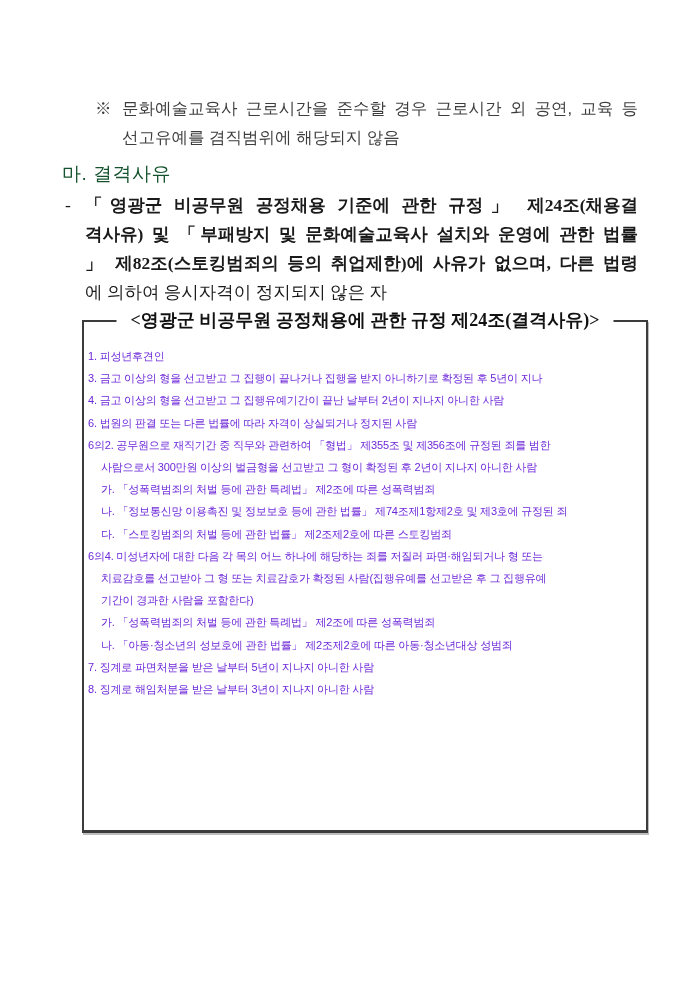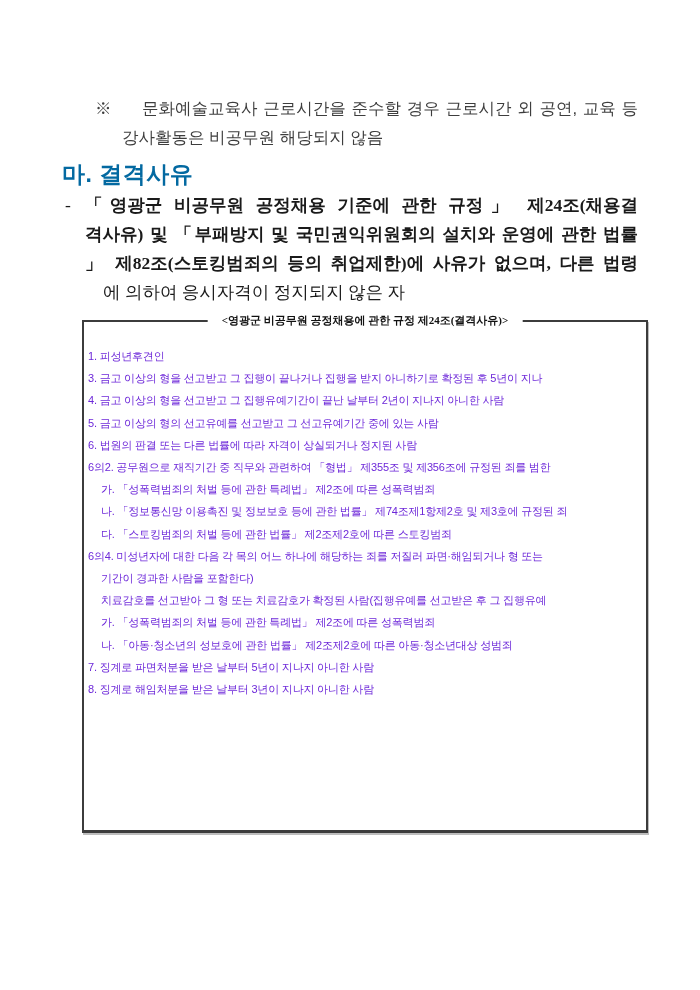--- a/index.html
+++ b/index.html
@@ -37,32 +37,31 @@
   .note .marker {
     width: 27px;
     flex: 0 0 27px;
   }
   .note .note-lines { flex: 1; min-width: 0; }
   .note .jline {
     white-space: nowrap;
     overflow: hidden;
     text-align: justify;
     text-align-last: justify;
-    margin-left: 20px;
   }
   .note .lline { white-space: nowrap; overflow: hidden; }
 
   
   .heading {
     margin-top: 7px;
     font-family: "Liberation Sans", sans-serif;
-    font-weight: bold;
-    font-size: 23px;
+    font-weight: normal;
+    font-size: 19px;
     line-height: 30px;
-    color: #0369a1;
+    color: #14532d;
     letter-spacing: 0.5px;
   }
 
   
   .clause {
     display: flex;
     margin-top: 2px;
     font-size: 17.5px;
     line-height: 29px;
     color: #1a1a1a;
@@ -73,21 +72,21 @@
     padding-left: 3px;
   }
   .clause .clause-lines { flex: 1; min-width: 0; }
   .clause .jline {
     white-space: nowrap;
     overflow: hidden;
     text-align: justify;
     text-align-last: justify;
     font-weight: bold;
   }
-  .clause .lline { white-space: nowrap; overflow: hidden; margin-left: 18px; }
+  .clause .lline { white-space: nowrap; overflow: hidden; }
 
   
   .reg-box {
     position: relative;
     box-sizing: border-box;
     margin: 13px 0 0 20px;
     width: 566px;
     height: 513px;
     border: 2px solid #3c3c3c;
     border-bottom-width: 3px;
@@ -98,21 +97,21 @@
   .reg-box .box-title {
     position: absolute;
     top: -12px;
     left: 50%;
     transform: translateX(-50%);
     background: #ffffff;
     padding: 0 14px;
     white-space: nowrap;
     font-family: "Liberation Serif", serif;
     font-weight: bold;
-    font-size: 11px;
+    font-size: 18px;
     line-height: 21px;
     color: #111111;
   }
   .reg-box .box-line {
     font-family: "Liberation Sans", sans-serif;
     font-size: 11px;
     line-height: 22.2px;
     letter-spacing: -0.2px;
     color: #6d28d9;
     white-space: nowrap;
@@ -123,50 +122,50 @@
 </head>
 <body>
 
 <div class="page">
   <div class="content">
 
     <div class="note">
       <span class="marker">※</span>
       <div class="note-lines">
         <div class="jline">문화예술교육사 근로시간을 준수할 경우 근로시간 외 공연, 교육 등</div>
-        <div class="lline">강사활동은 비공무원 해당되지 않음</div>
+        <div class="lline">선고유예를 겸직범위에 해당되지 않음</div>
       </div>
     </div>
 
     <div class="heading">마. 결격사유</div>
 
     <div class="clause">
       <span class="dash">-</span>
       <div class="clause-lines">
         <div class="jline">「영광군 비공무원 공정채용 기준에 관한 규정」 제24조(채용결</div>
-        <div class="jline">격사유) 및 「부패방지 및 국민권익위원회의 설치와 운영에 관한 법률</div>
+        <div class="jline">격사유) 및 「부패방지 및 문화예술교육사 설치와 운영에 관한 법률</div>
         <div class="jline">」 제82조(스토킹범죄의 등의 취업제한)에 사유가 없으며, 다른 법령</div>
         <div class="lline">에 의하여 응시자격이 정지되지 않은 자</div>
       </div>
     </div>
 
     <div class="reg-box">
       <div class="box-title">&lt;영광군 비공무원 공정채용에 관한 규정 제24조(결격사유)&gt;</div>
       <div class="box-line">1. 피성년후견인</div>
       <div class="box-line">3. 금고 이상의 형을 선고받고 그 집행이 끝나거나 집행을 받지 아니하기로 확정된 후 5년이 지나</div>
       <div class="box-line">4. 금고 이상의 형을 선고받고 그 집행유예기간이 끝난 날부터 2년이 지나지 아니한 사람</div>
-      <div class="box-line">5. 금고 이상의 형의 선고유예를 선고받고 그 선고유예기간 중에 있는 사람</div>
       <div class="box-line">6. 법원의 판결 또는 다른 법률에 따라 자격이 상실되거나 정지된 사람</div>
       <div class="box-line">6의2. 공무원으로 재직기간 중 직무와 관련하여 「형법」 제355조 및 제356조에 규정된 죄를 범한</div>
+      <div class="box-line ind">사람으로서 300만원 이상의 벌금형을 선고받고 그 형이 확정된 후 2년이 지나지 아니한 사람</div>
       <div class="box-line ind">가. 「성폭력범죄의 처벌 등에 관한 특례법」 제2조에 따른 성폭력범죄</div>
       <div class="box-line ind">나. 「정보통신망 이용촉진 및 정보보호 등에 관한 법률」 제74조제1항제2호 및 제3호에 규정된 죄</div>
       <div class="box-line ind">다. 「스토킹범죄의 처벌 등에 관한 법률」 제2조제2호에 따른 스토킹범죄</div>
       <div class="box-line">6의4. 미성년자에 대한 다음 각 목의 어느 하나에 해당하는 죄를 저질러 파면·해임되거나 형 또는</div>
+      <div class="box-line ind">치료감호를 선고받아 그 형 또는 치료감호가 확정된 사람(집행유예를 선고받은 후 그 집행유예</div>
       <div class="box-line ind">기간이 경과한 사람을 포함한다)</div>
-      <div class="box-line ind">치료감호를 선고받아 그 형 또는 치료감호가 확정된 사람(집행유예를 선고받은 후 그 집행유예</div>
       <div class="box-line ind">가. 「성폭력범죄의 처벌 등에 관한 특례법」 제2조에 따른 성폭력범죄</div>
       <div class="box-line ind">나. 「아동·청소년의 성보호에 관한 법률」 제2조제2호에 따른 아동·청소년대상 성범죄</div>
       <div class="box-line">7. 징계로 파면처분을 받은 날부터 5년이 지나지 아니한 사람</div>
       <div class="box-line">8. 징계로 해임처분을 받은 날부터 3년이 지나지 아니한 사람</div>
     </div>
 
   </div>
 </div>
 
 </body></html>

